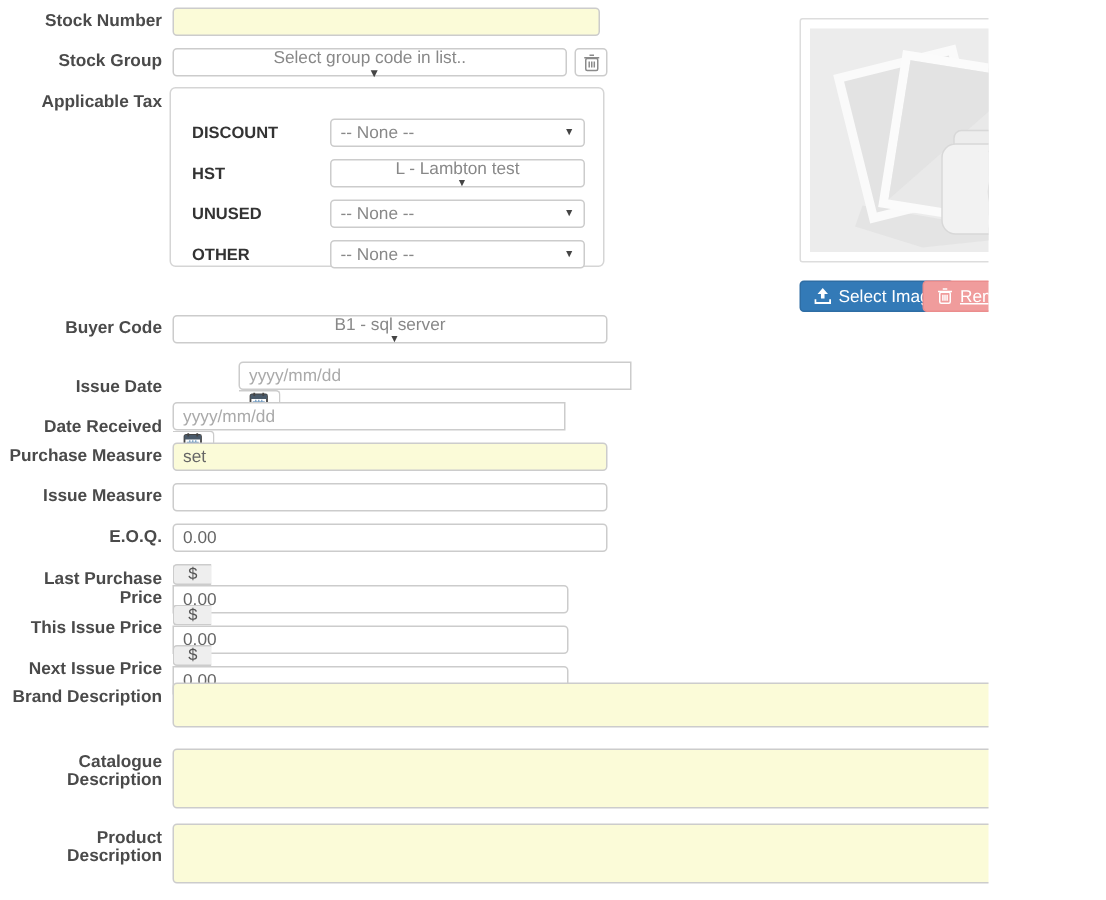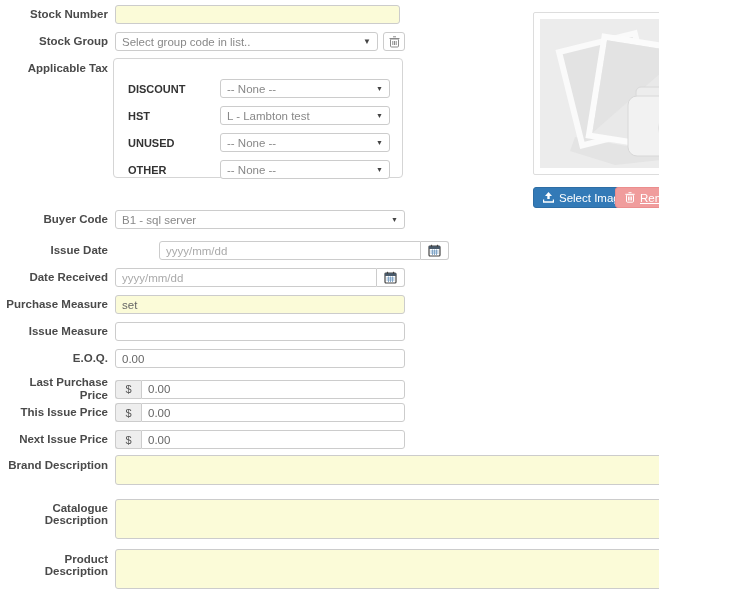--- a/index.html
+++ b/index.html
@@ -2,29 +2,29 @@
 <html><head>
 <meta charset="utf-8">
 <style>
   html,body{margin:0;padding:0;background:#fff;font-family:"Liberation Sans",sans-serif;}
   .page{position:relative;width:659px;height:600px;background:#fff;overflow:hidden;font-size:12px;color:#555;}
   .frow{position:absolute;left:0;display:flex;align-items:center;}
   .lbl{width:108px;text-align:right;font-weight:700;color:#4a4a4a;font-size:11.5px;flex:0 0 108px;line-height:13px;}
   .ctrl{margin-left:7px;display:flex;align-items:center;}
   .inp{height:19px;box-sizing:border-box;border:1px solid #ccc;border-radius:3px;font-family:"Liberation Sans",sans-serif;font-size:11.5px;padding:0 6px;color:#666;background:#fff;outline:none;}
   .inp::placeholder{color:#aaa;}
-  .yellow{background:#fbfbd8;}
+  .yellow{background:#fbfbd8;flex-direction:column;}
   .sel{height:19px;box-sizing:border-box;border:1px solid #ccc;border-radius:3px;background:#fff;display:flex;align-items:center;justify-content:space-between;padding:0 6px;color:#888;font-size:11.5px;cursor:pointer;}
   .caret{font-size:7px;color:#444;line-height:1;margin-left:6px;}
   .icon-btn{width:22px;height:19px;box-sizing:border-box;border:1px solid #ccc;border-radius:3px;background:#fff;display:flex;align-items:center;justify-content:center;margin-left:5px;cursor:pointer;}
   .tax-panel{position:absolute;left:113px;top:58px;width:290px;height:120px;box-sizing:border-box;border:1px solid #d5d5d5;border-radius:4px;background:#fff;padding:20px 12px 0 14px;}
   .tax-row{display:flex;align-items:center;height:19px;margin-bottom:8px;}
   .tax-lbl{flex:0 0 92px;font-weight:700;color:#333;font-size:11px;}
   .tax-sel{width:170px;box-sizing:border-box;}
-  .igroup{display:flex;align-items:stretch;}
+  .igroup{display:flex;align-items:stretch;flex-direction:column;}
   .igroup .inp{border-radius:3px 0 0 3px;}
   .addon-r{width:28px;box-sizing:border-box;border:1px solid #ccc;border-left:0;border-radius:0 3px 3px 0;background:#fff;display:flex;align-items:center;justify-content:center;cursor:pointer;}
   .addon-l{width:26px;box-sizing:border-box;border:1px solid #ccc;border-right:0;border-radius:3px 0 0 3px;background:#eee;display:flex;align-items:center;justify-content:center;color:#555;font-size:11px;}
   .igroup .inp.price{border-radius:0 3px 3px 0;}
   .ta{position:absolute;left:115px;width:597px;box-sizing:border-box;border:1px solid #ccc;border-radius:3px;background:#fbfbd8;font-family:"Liberation Sans",sans-serif;font-size:12px;color:#555;padding:3px 6px;resize:both;outline:none;}
   .ta-lbl{position:absolute;width:108px;text-align:right;font-weight:700;color:#4a4a4a;font-size:11.5px;}
   .thumb{position:absolute;left:533px;top:12px;width:190px;height:163px;box-sizing:border-box;background:#fff;border:1px solid #ddd;border-radius:2px;padding:6px;}
   .thumb-inner{width:100%;height:100%;background:#ececec;display:flex;align-items:center;justify-content:center;overflow:hidden;}
   .btn{position:absolute;top:187px;height:21px;box-sizing:border-box;border-radius:3px;display:inline-flex;align-items:center;gap:5px;padding:0 9px;font-size:11.5px;color:#fff;cursor:pointer;border:1px solid transparent;}
   .btn-primary{left:533px;background:#337ab7;border-color:#2e6da4;}

